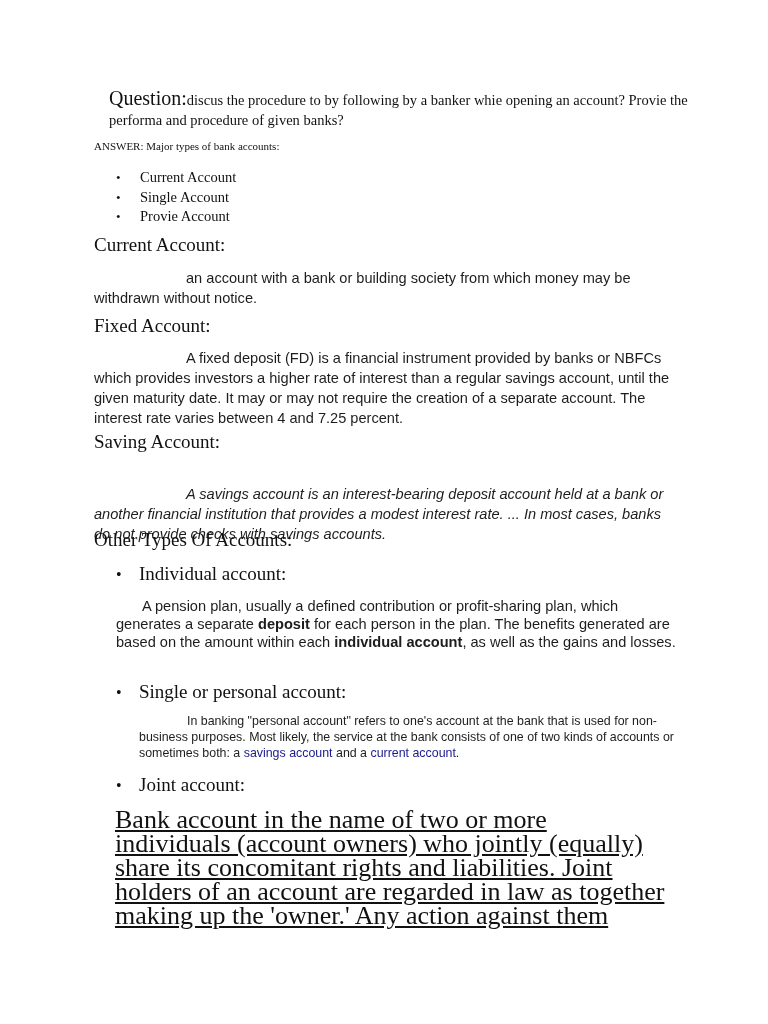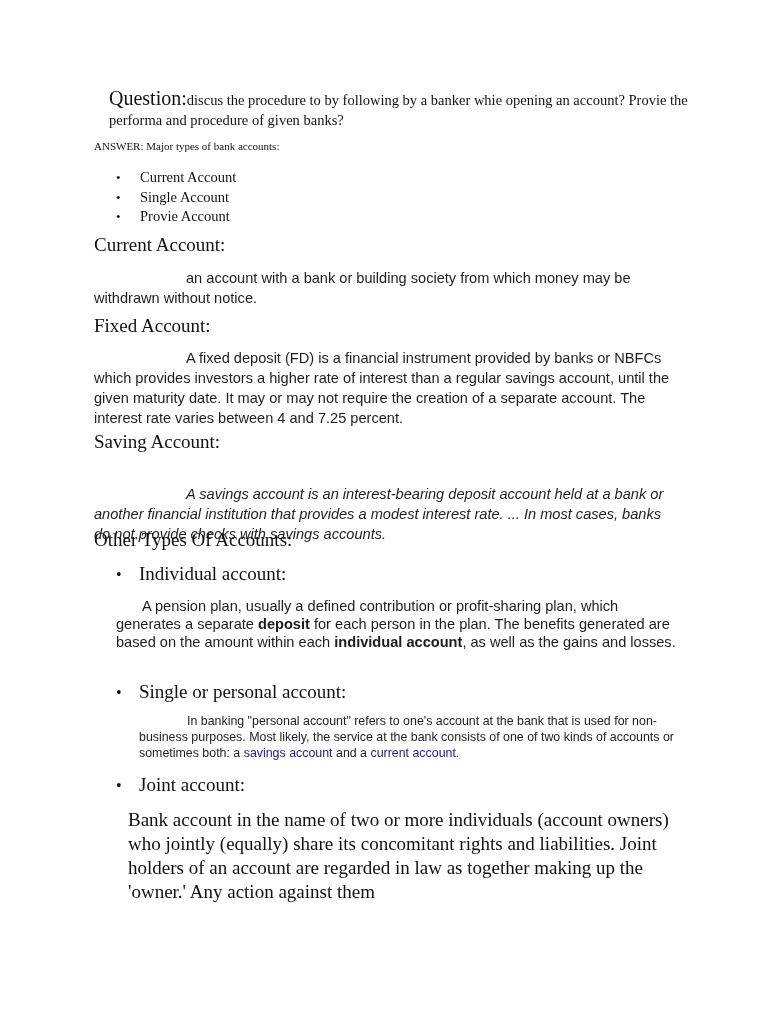--- a/index.html
+++ b/index.html
@@ -36,21 +36,21 @@
   #h-individual { top: 563px; }
   #h-single { top: 681px; }
   #h-joint { top: 774px; }
 
   #p-individual { left: 116px; top: 597px; width: 560px; font-size: 14.6px; line-height: 18px; }
   #p-individual .indent { display: inline-block; width: 26px; }
   #p-single { left: 139px; top: 714px; width: 540px; font-size: 12.4px; line-height: 15.8px; }
   #p-single .indent { display: inline-block; width: 48px; }
   .link { color: #1a1a8c; text-decoration: none; }
 
-  #p-joint { left: 128px; top: 808px; width: 550px; font-size: 19px; line-height: 24px; }
+  #p-joint { left: 115px; top: 808px; width: 550px; font-size: 26px; line-height: 24px; text-decoration: underline; }
 </style>
 </head>
 <body>
 
 <div class="abs serif" id="question"><span class="q-label">Question:</span><span>discus the procedure to by following by a banker whie opening an account? Provie the performa and procedure of given banks?</span></div>
 
 <div class="abs serif" id="answer">ANSWER: Major types of bank accounts:</div>
 
 <ul class="abs serif bullets1">
   <li><span class="dot">•</span><span>Current Account</span></li>

